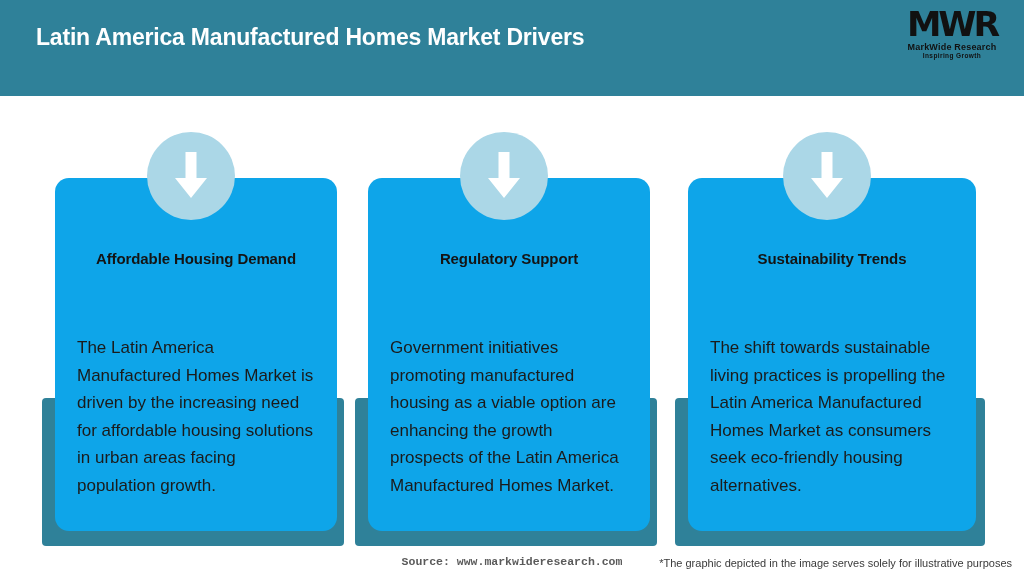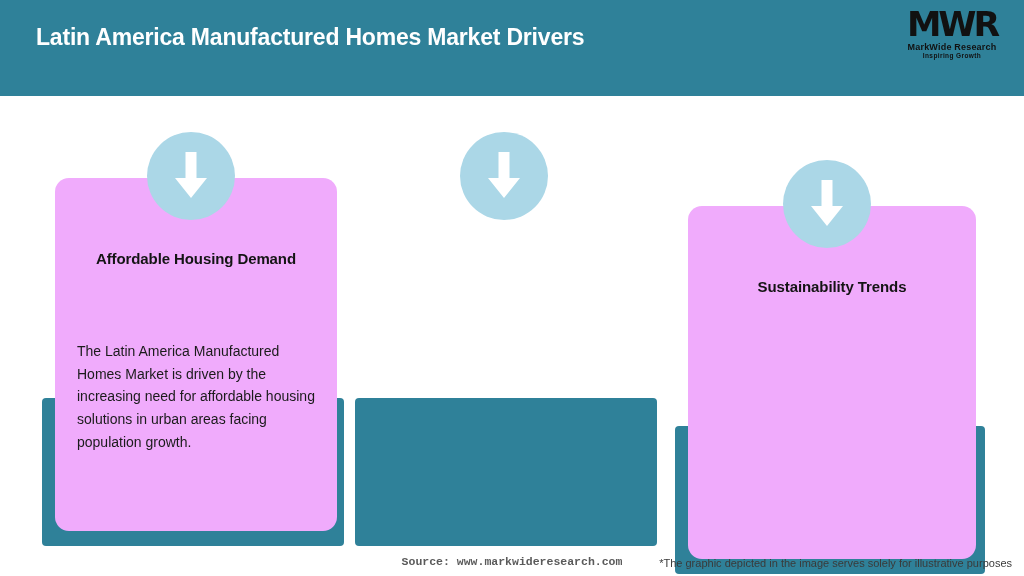--- a/index.html
+++ b/index.html
@@ -77,42 +77,42 @@
     height: 440px;
   }
   .card-group {
     position: absolute;
     top: 0;
     width: 310px;
     height: 440px;
   }
   .card-group.g1 { left: 42px; }
   .card-group.g2 { left: 355px; }
-  .card-group.g3 { left: 675px; margin-top: 28px; }
+  .card-group.g3 { left: 675px; }
 
   
   .card-backing {
     position: absolute;
     left: 0;
     top: 302px;
     width: 302px;
     height: 148px;
     background: #2F8199;
     border-radius: 4px;
   }
   .card-group.g3 .card-backing { width: 310px; }
 
   
   .card {
     position: absolute;
     left: 13px;
     top: 82px;
     width: 282px;
     height: 353px;
-    background: #f0abfc;
+    background: #0ea5e9;
     border-radius: 14px;
     box-sizing: border-box;
     padding: 0 22px;
   }
   .card-group.g3 .card { width: 288px; }
 
   .card-title {
     position: absolute;
     left: 0;
     right: 0;
@@ -120,22 +120,22 @@
     text-align: center;
     font-size: 15px;
     font-weight: bold;
     color: #141414;
     letter-spacing: -0.1px;
   }
   .card-body {
     position: absolute;
     left: 22px;
     right: 20px;
-    top: 162px;
-    font-size: 14px;
+    top: 156px;
+    font-size: 17px;
     line-height: 1.62;
     color: #1b1b1b;
     text-align: left;
   }
 
   
   .icon-circle {
     position: absolute;
     left: 105px;
     top: 36px;
@@ -198,31 +198,36 @@
     </div>
     <div class="icon-circle">
       <svg class="arrow-icon" width="34" height="48" viewBox="0 0 34 48">
         <polygon points="11.5,0 22.5,0 22.5,26 33,26 17,46 1,26 11.5,26" fill="#FFFFFF"></polygon>
       </svg>
     </div>
   </div>
 
   <div class="card-group g2">
     <div class="card-backing"></div>
+    <div class="card">
+      <div class="card-title">Regulatory Support</div>
+      <div class="card-body">Government initiatives promoting manufactured housing as a viable option are enhancing the growth prospects of the Latin America Manufactured Homes Market.</div>
+    </div>
     <div class="icon-circle">
       <svg class="arrow-icon" width="34" height="48" viewBox="0 0 34 48">
         <polygon points="11.5,0 22.5,0 22.5,26 33,26 17,46 1,26 11.5,26" fill="#FFFFFF"></polygon>
       </svg>
     </div>
   </div>
 
   <div class="card-group g3">
     <div class="card-backing"></div>
     <div class="card">
       <div class="card-title">Sustainability Trends</div>
+      <div class="card-body">The shift towards sustainable living practices is propelling the Latin America Manufactured Homes Market as consumers seek eco-friendly housing alternatives.</div>
     </div>
     <div class="icon-circle">
       <svg class="arrow-icon" width="34" height="48" viewBox="0 0 34 48">
         <polygon points="11.5,0 22.5,0 22.5,26 33,26 17,46 1,26 11.5,26" fill="#FFFFFF"></polygon>
       </svg>
     </div>
   </div>
 
 </div>
 

